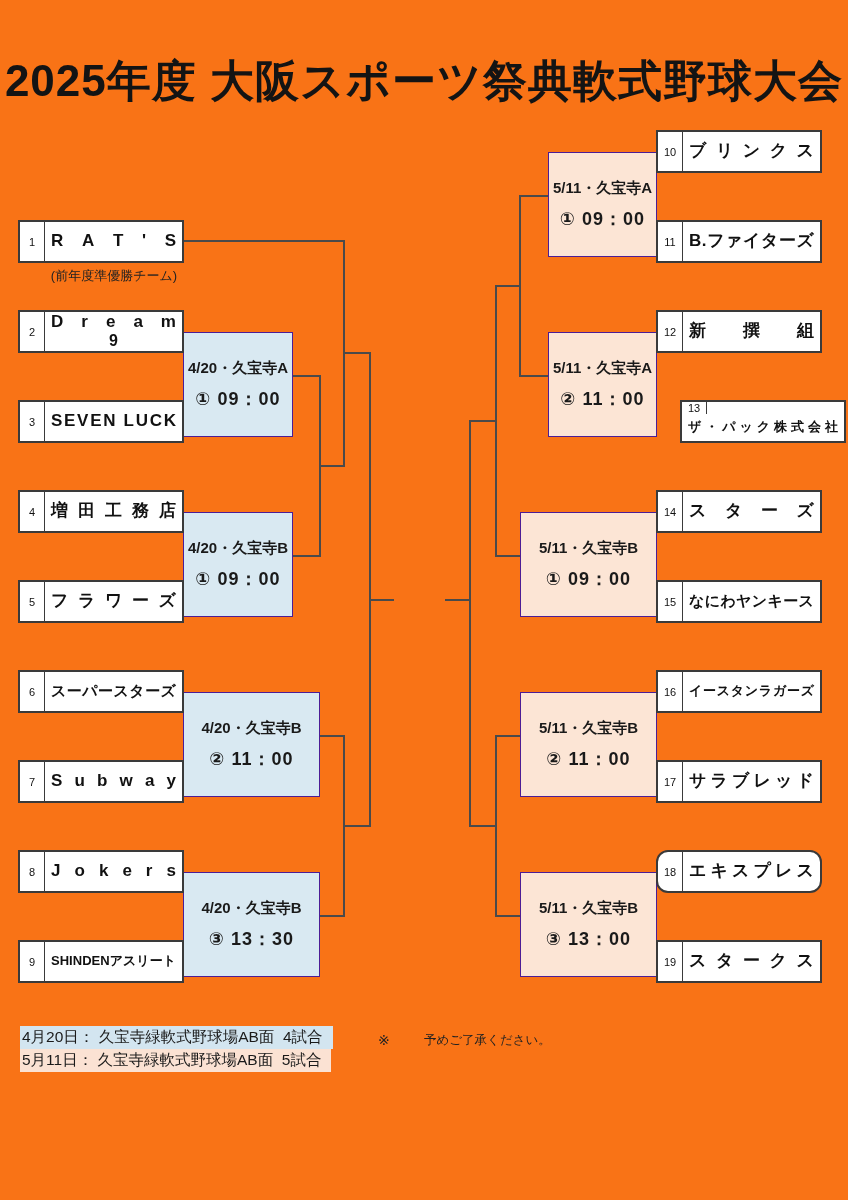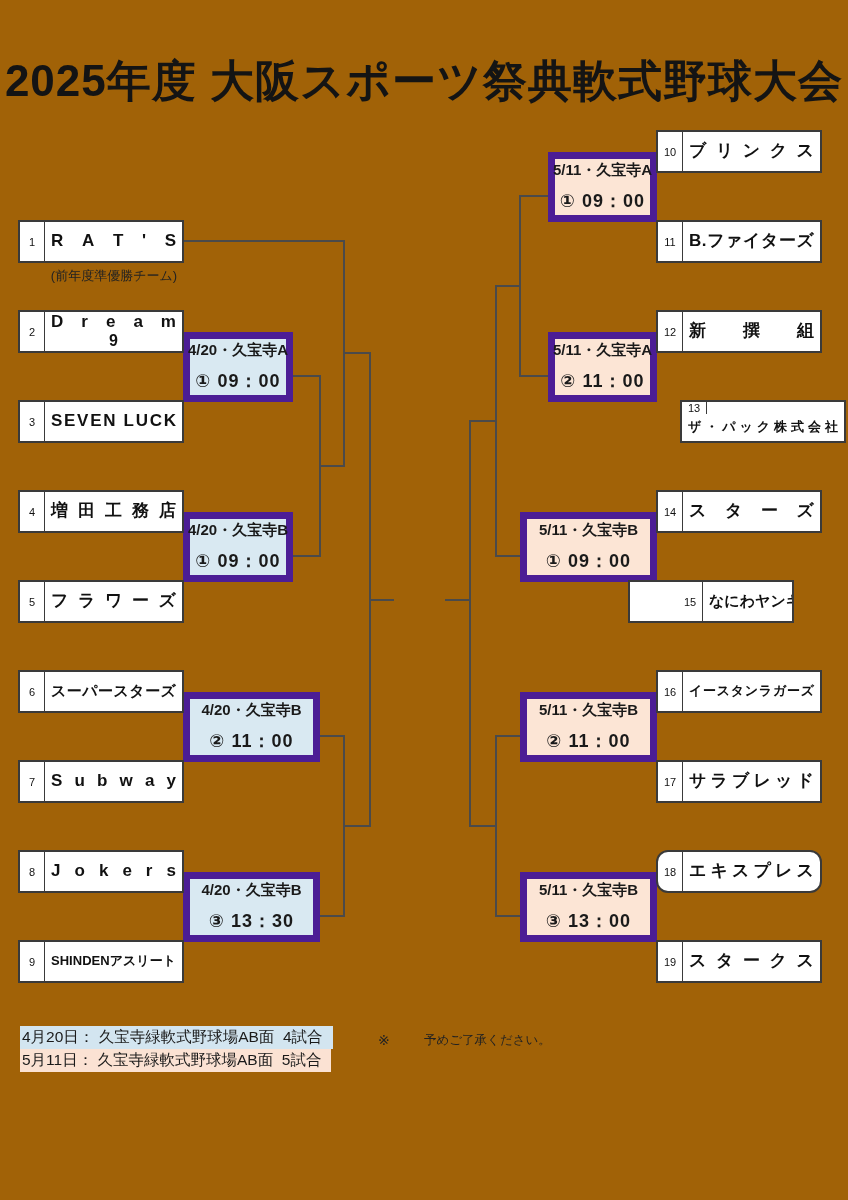--- a/index.html
+++ b/index.html
@@ -1,21 +1,21 @@
 <!DOCTYPE html>
 <html><head>
 <meta charset="utf-8">
 <style>
   html,body { margin:0; padding:0; background:#ffffff; }
   body {
     width:848px; height:1200px; position:relative; overflow:hidden;
     font-family:"Liberation Sans","DejaVu Sans",sans-serif;
     -webkit-font-smoothing:antialiased;
   }
-  #page { position:absolute; left:0; top:0; width:848px; height:1200px; background:#a16207; }
+  #page { position:absolute; left:0; top:0; width:848px; height:1200px; background:#f97316; }
 
   .title {
     position:absolute; top:52px; left:0; width:100%;
     text-align:center; font-size:44px; font-weight:bold; letter-spacing:1px;
     color:#141414; white-space:nowrap;
   }
 
   
   .team {
     position:absolute; width:166px; height:43px; box-sizing:border-box;
@@ -36,21 +36,21 @@
   }
   .team-name span { flex:none; }
   .team-name2 { text-align:center; font-size:16px; font-weight:bold; color:#111; line-height:1.15; }
   .team-note {
     position:absolute; width:140px; text-align:center;
     font-size:13px; color:#222; z-index:3; white-space:nowrap;
   }
 
   
   .match {
-    position:absolute; height:70px; box-sizing:border-box; border:7px solid #4c1d95;
+    position:absolute; height:105px; box-sizing:border-box; border:1px solid #4c1d95;
     display:flex; flex-direction:column; align-items:center; justify-content:center;
     gap:9px; z-index:2; font-weight:bold; color:#1a1a1a;
   }
   .match.r1 { background:#d9e9f2; }
   .match.r2 { background:#fce5d5; }
   .match-label { font-size:15px; white-space:nowrap; }
   .match-time  { font-size:18px; white-space:nowrap; letter-spacing:1px; }
 
   
   .line { position:absolute; background:#4a4a4a; z-index:1; }
@@ -282,21 +282,21 @@
       <div class="team-name">
             <span>ス</span>
             <span>タ</span>
             <span>ー</span>
             <span>ズ</span>
           </div>
 
     </div>
   </div>
 
-  <div class="team" style="left: 628px; top: 580px; padding-left: 48px;">
+  <div class="team" style="left: 656px; top: 580px;">
     <div class="team-no">15</div>
     <div class="team-names">
       <div class="team-name" style="font-size: 15px;">
             <span>な</span>
             <span>に</span>
             <span>わ</span>
             <span>ヤ</span>
             <span>ン</span>
             <span>キ</span>
             <span>ー</span>

